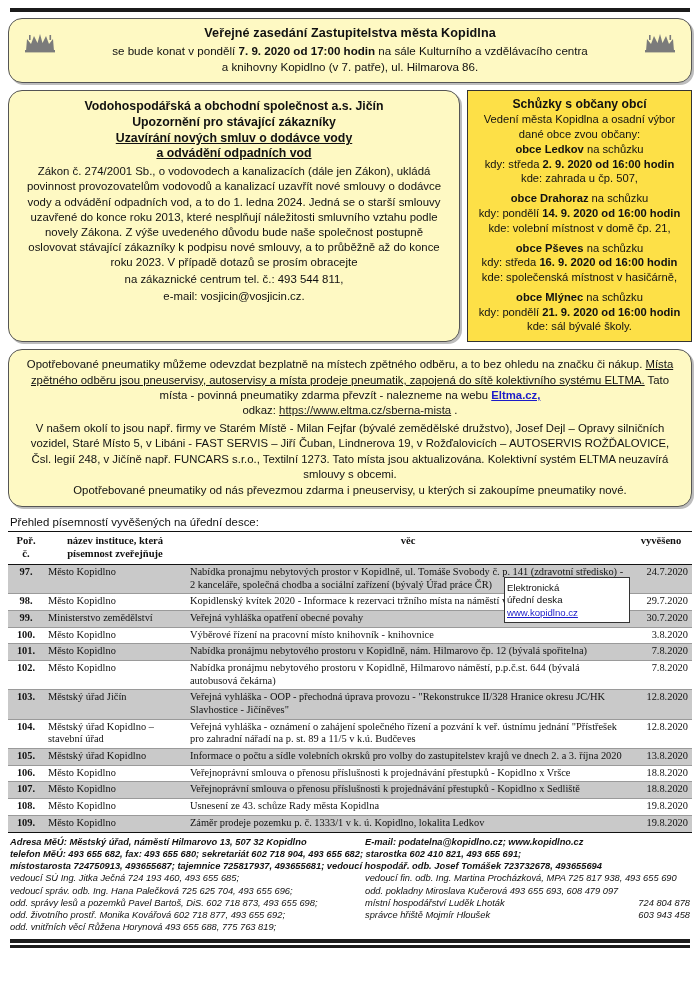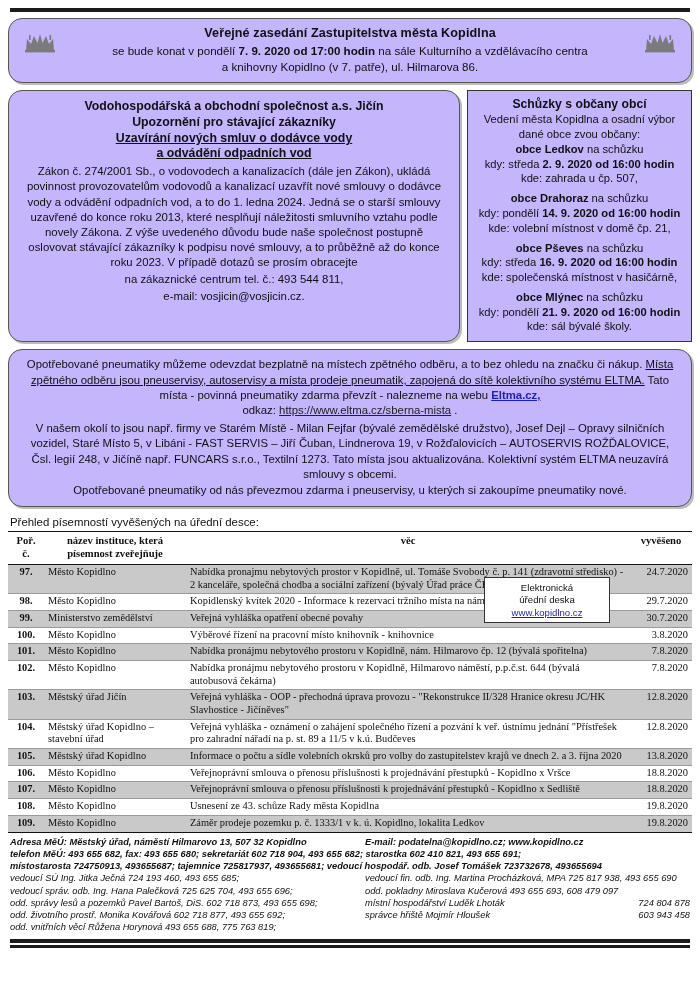--- a/index.html
+++ b/index.html
@@ -15,26 +15,26 @@
   
   .top-rule{height:4px;background:#1b1b1b;margin:8px 2px 6px 2px;}
   .bottom-rule{height:4px;background:#1b1b1b;margin:4px 2px 0 2px;border-top:1px solid #fff;}
   .bottom-rule2{height:3px;background:#1b1b1b;margin:2px 2px 0 2px;}
 
   
   .panel{
     border:1.4px solid #555;
     border-radius:14px;
     box-shadow:2px 2px 0 #bdbdbd;
-    background:#c4b5fd;
+    background:#fef9c3;
     box-sizing:border-box;
   }
   .panel-sq{
     border:1.4px solid #333;
-    background:#c4b5fd;
+    background:#fde047;
     box-sizing:border-box;
   }
 
   
   .banner{
     position:relative;
     padding:7px 58px 8px 58px;
     text-align:center;
     margin-bottom:7px;
   }
@@ -106,25 +106,24 @@
   thead .c-date{text-align:center;}
   tbody tr td{border-bottom:.8px solid #9a9a9a;}
   tbody tr.shade td{background:#c9c9c9;}
   tbody tr.last td{border-bottom:1.6px solid #111;}
   td.num{font-weight:bold;text-align:center;}
   .mid{vertical-align:middle;}
 
   
   .edeska{
     position:absolute;
-    left:484px;top:569px;
+    left:504px;top:569px;
     width:126px;
     background:#fff;
     border:1.3px solid #333;
-    text-align:center;
     font-family:"Liberation Sans", sans-serif;
     font-size:9.6px;
     line-height:1.3;
     padding:4px 2px 3px 2px;
     box-sizing:border-box;
     z-index:5;
   }
   .edeska a{color:#1b1bc8;text-decoration:underline;}
 
   

